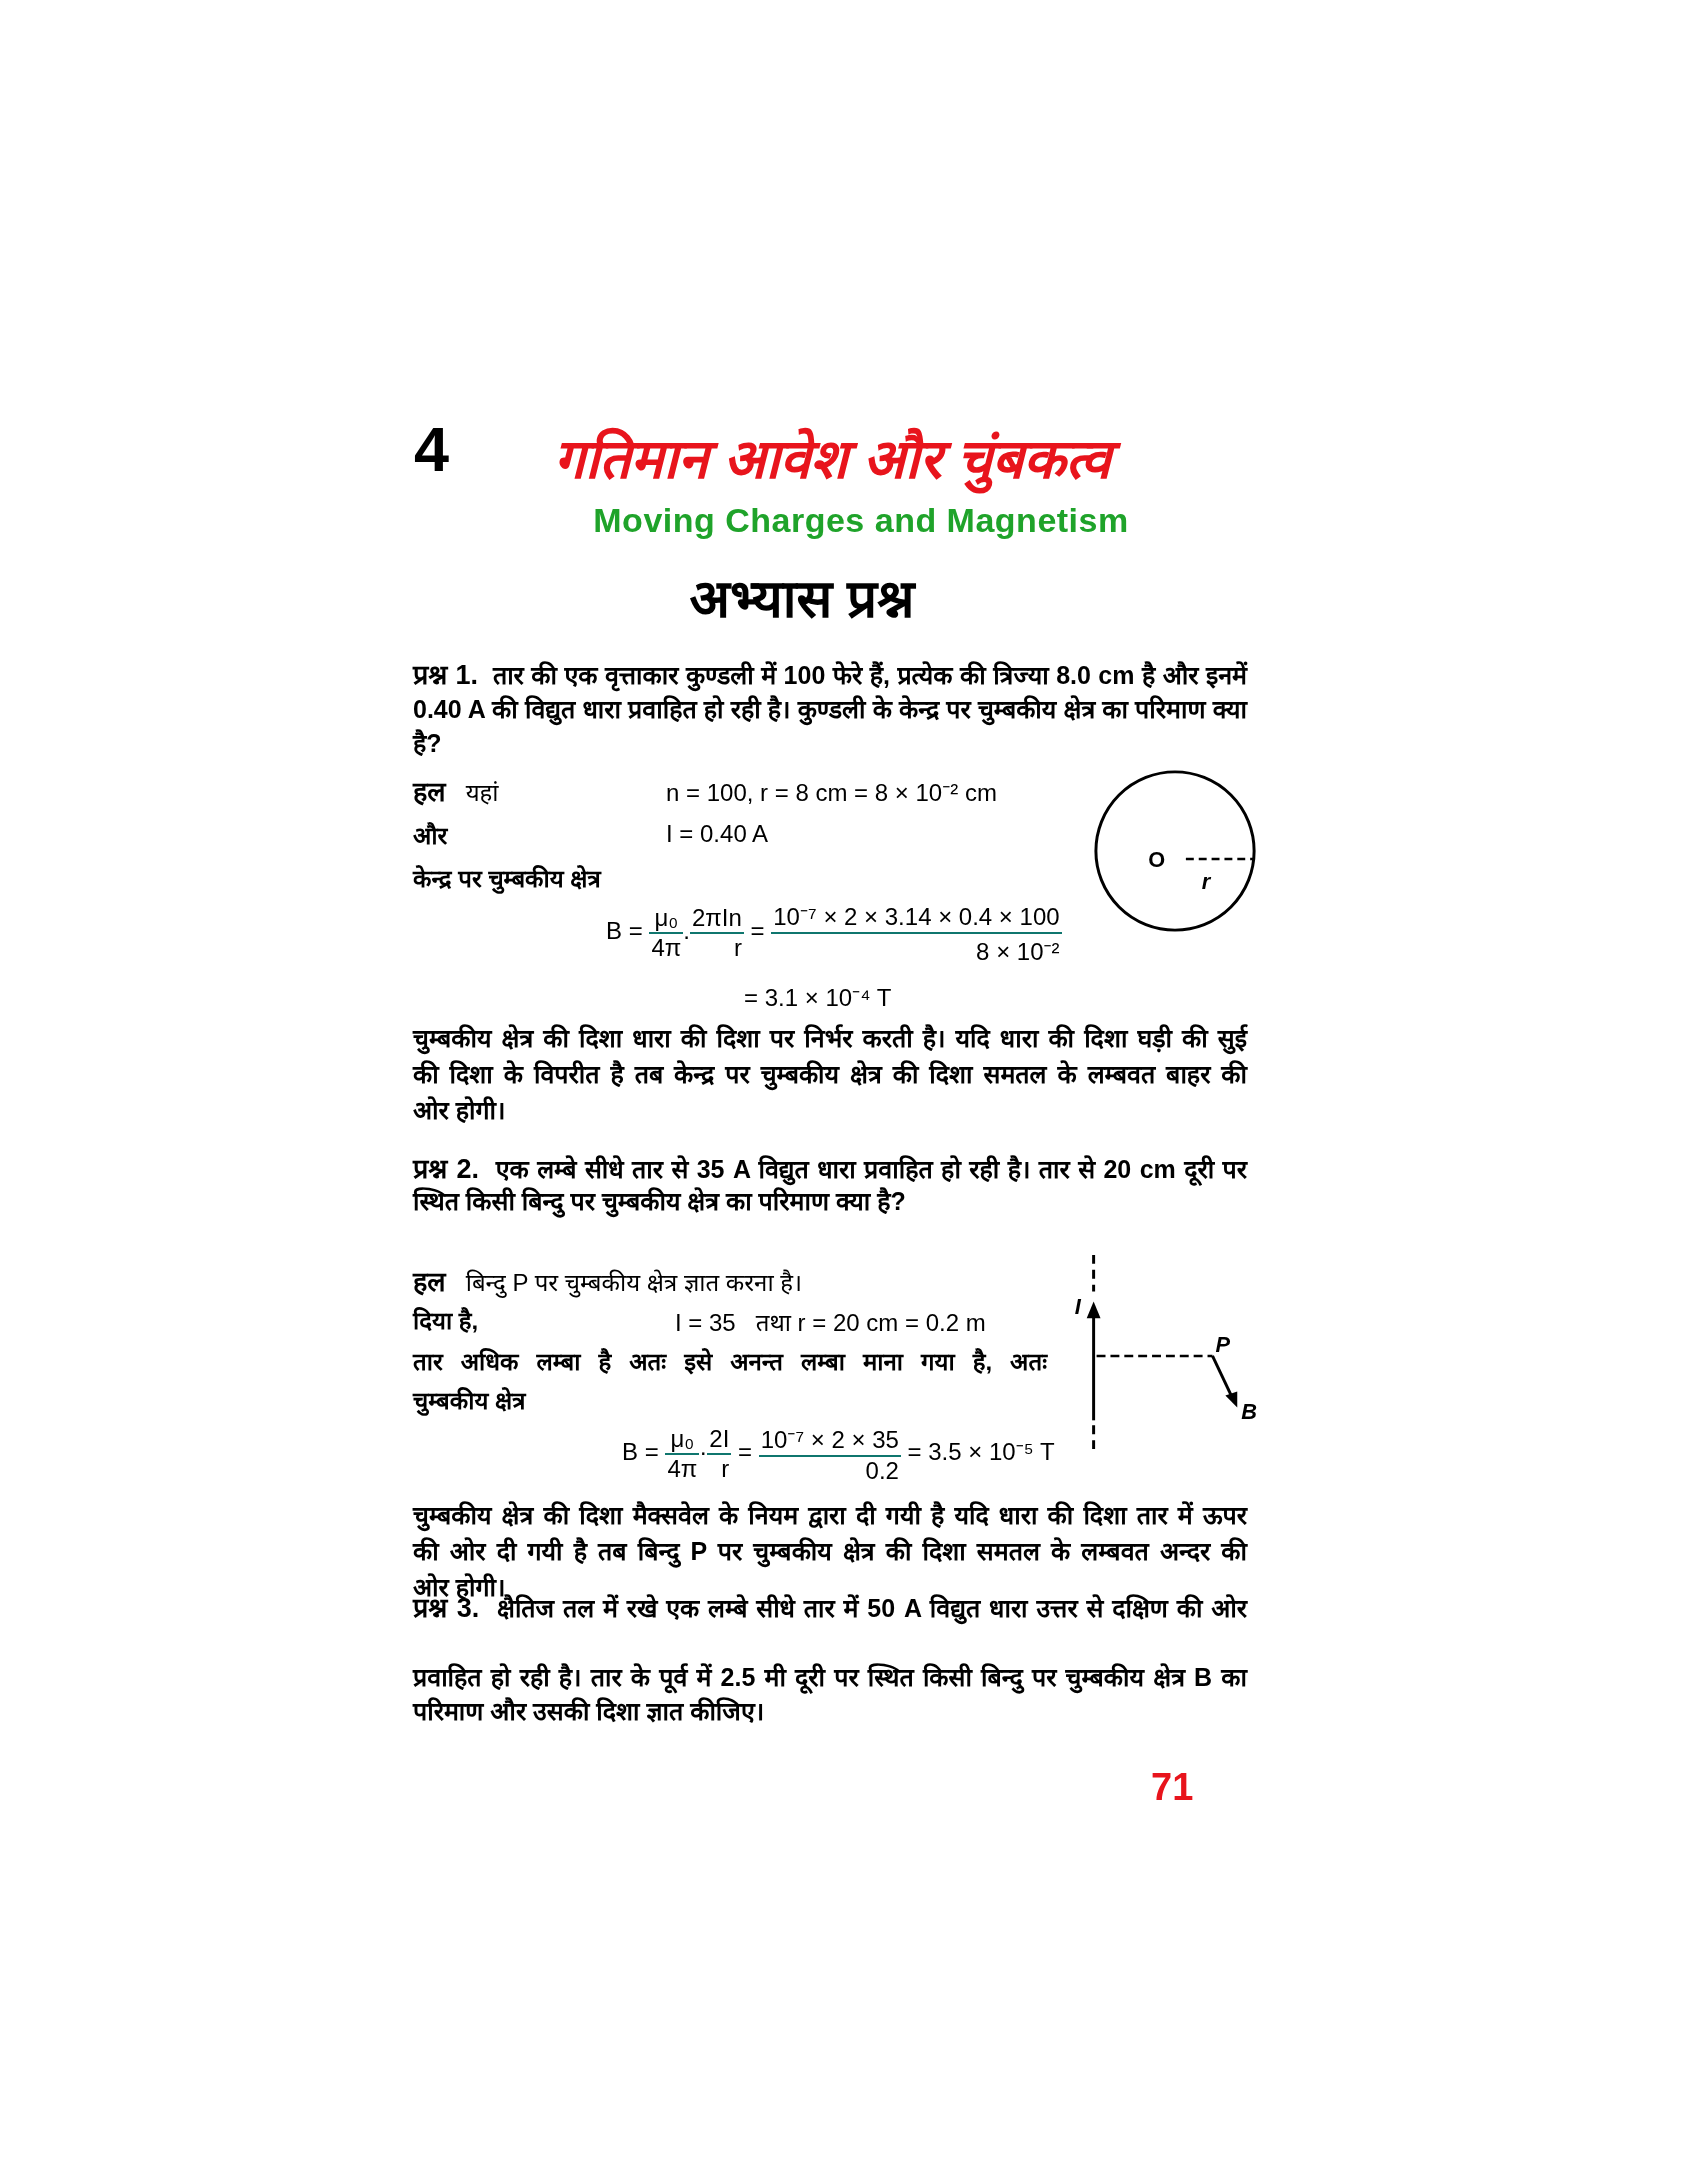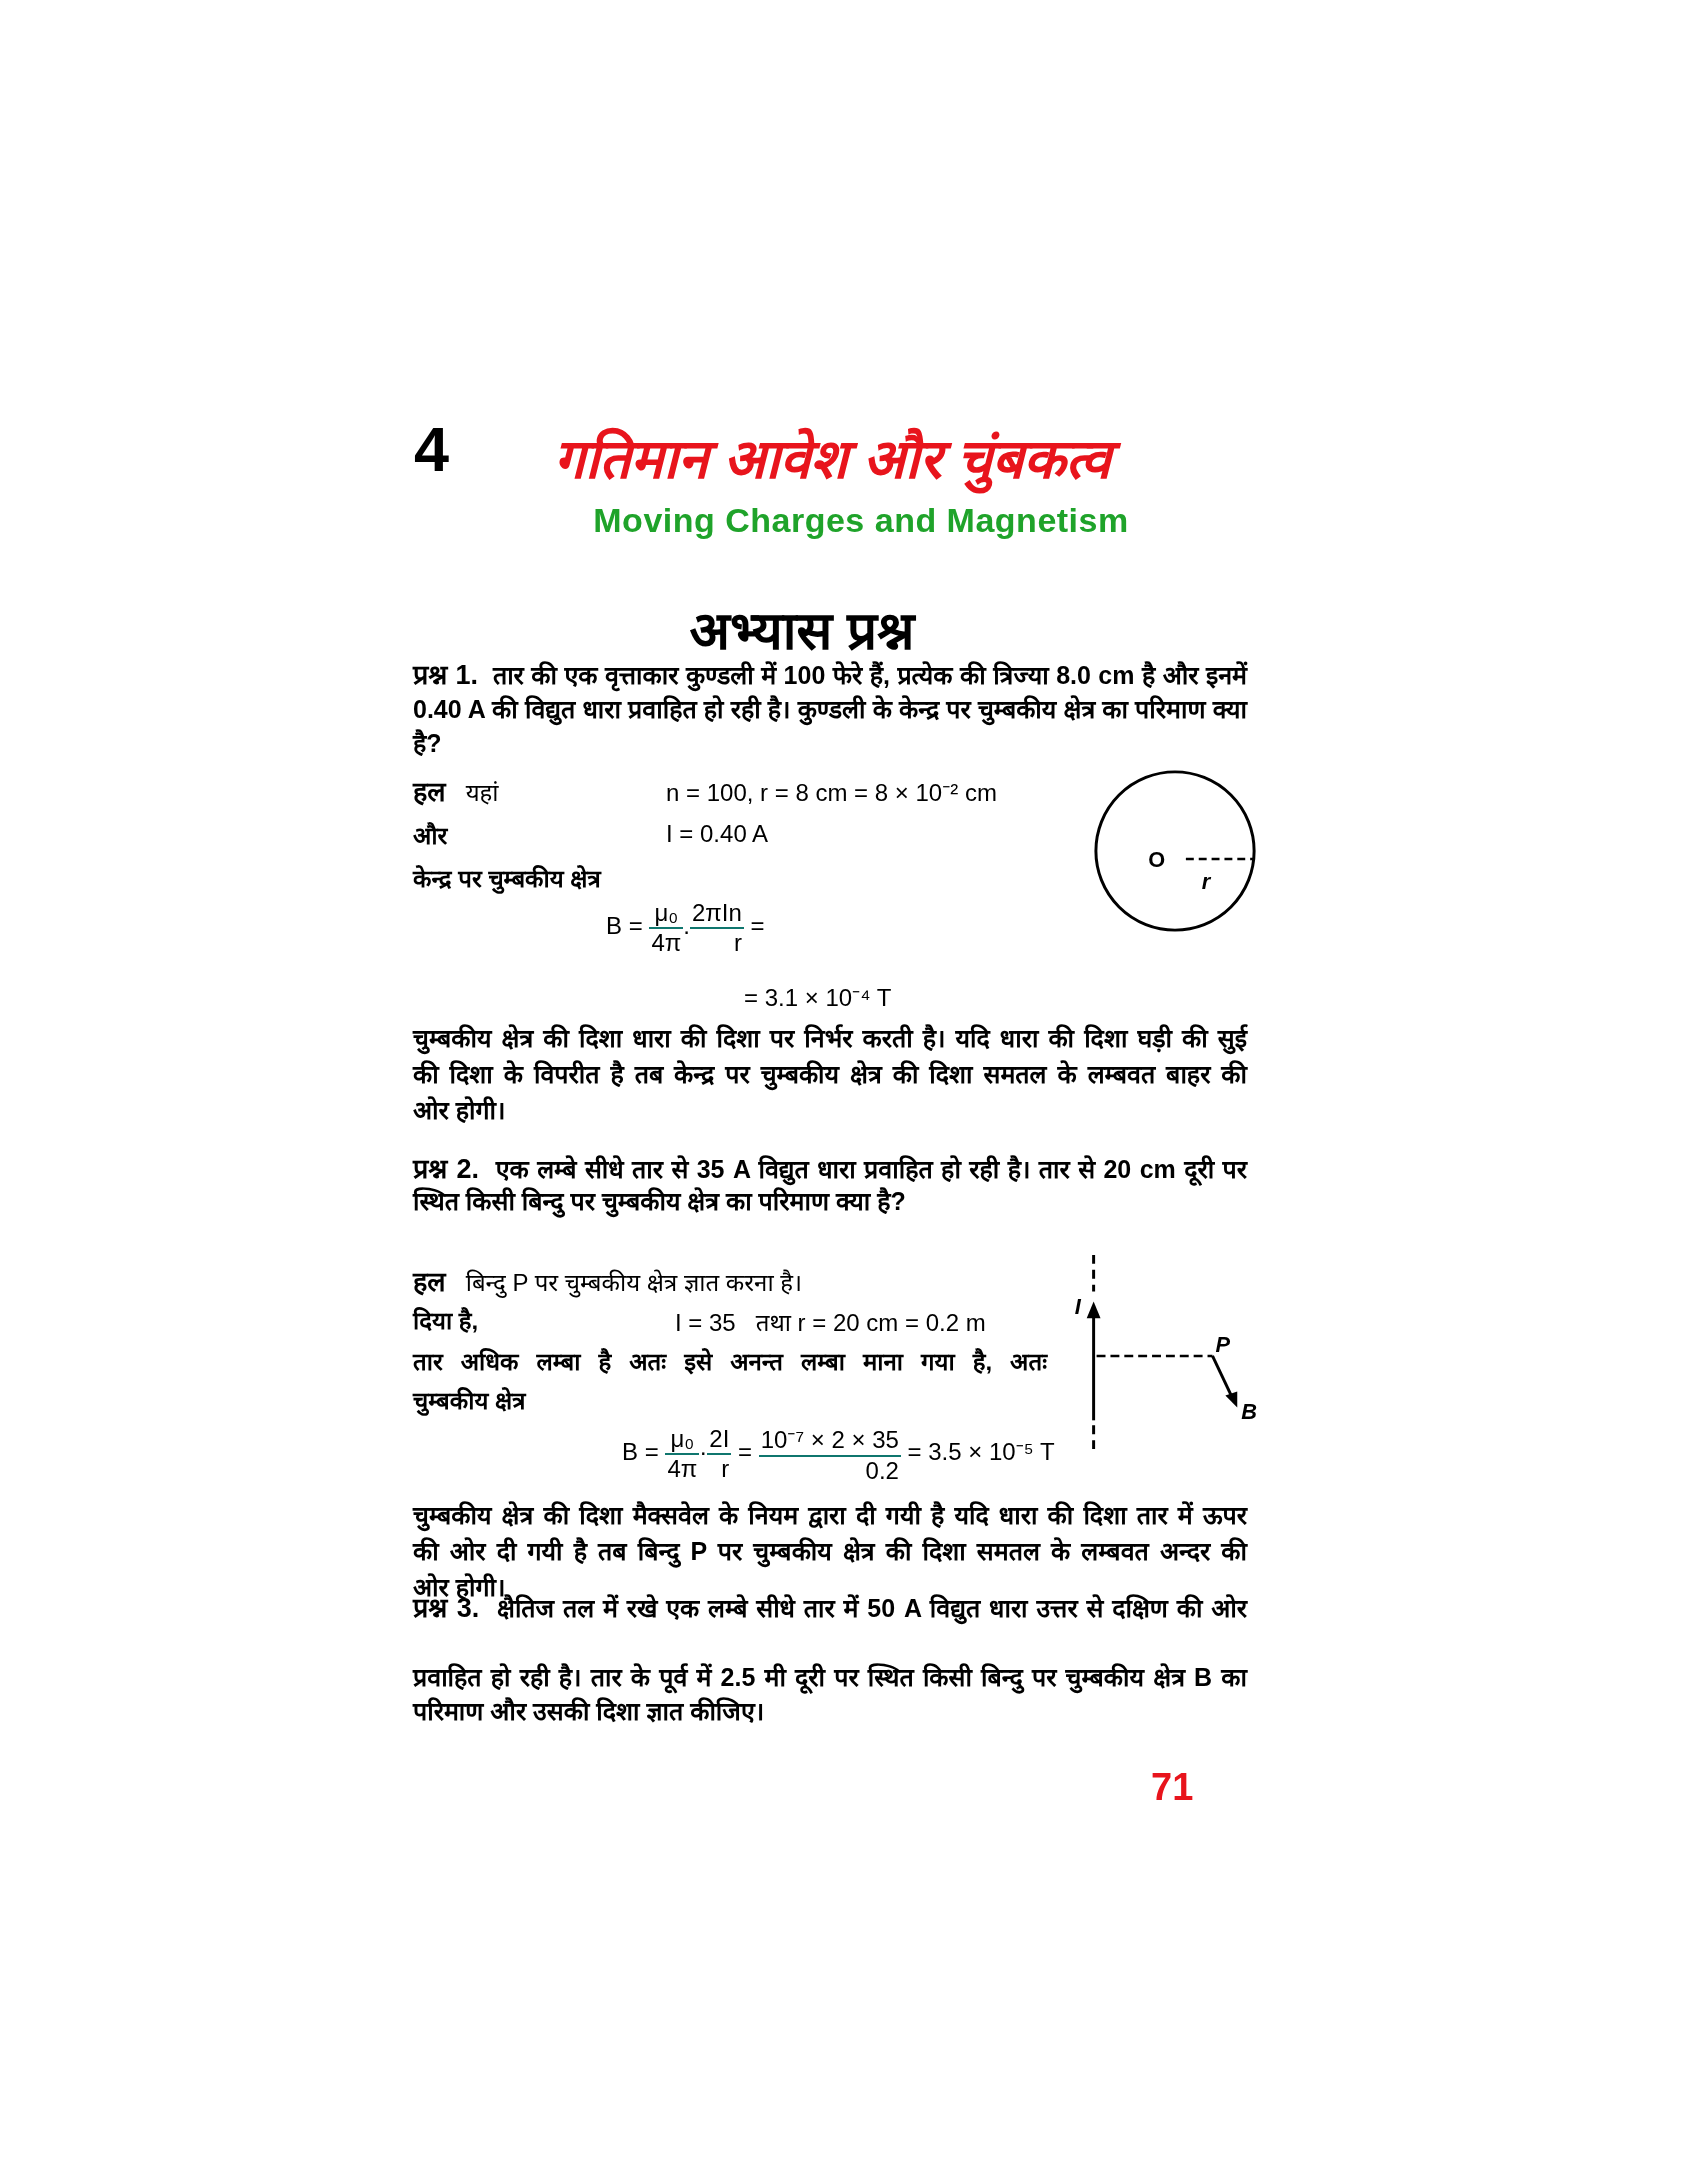--- a/index.html
+++ b/index.html
@@ -2,21 +2,21 @@
 <html><head>
 <meta charset="utf-8">
 <style>
   html, body { margin:0; padding:0; background:#ffffff; }
   body { width:1683px; height:2178px; position:relative; overflow:hidden;
          font-family:"Liberation Sans", "DejaVu Sans", sans-serif; color:#000; }
   .abs { position:absolute; white-space:nowrap; }
   .chapno { left:414px; top:418px; font-size:63px; font-weight:bold; line-height:1; }
   .title-hi { left:554px; top:432px; font-size:55px; font-weight:bold; font-style:italic; color:#e8141c; line-height:1; }
   .title-en { left:465px; top:503px; width:792px; text-align:center; font-size:34px; font-weight:bold; color:#1fa32a; line-height:1; letter-spacing:0.5px; }
-  .section { left:594px; top:572px; width:416px; text-align:center; font-size:53px; font-weight:bold; line-height:1;margin-top:32px; }
+  .section { left:594px; top:572px; width:416px; text-align:center; font-size:53px; font-weight:bold; line-height:1; }
   .para { left:413px; width:834px; font-size:25px; font-weight:bold; line-height:1.1; white-space:nowrap; text-align:justify; text-align-last:justify; }
   .label { font-size:24px; font-weight:bold; }
   .math { font-size:24px; font-family:"Liberation Sans", sans-serif; }
   .frac { display:inline-block; vertical-align:middle; text-align:center; }
   .frac .num { display:block; border-bottom:2px solid #0f766e; padding:0 2px; }
   .frac .den { display:block; padding:0 2px;text-align:right; }
   .pageno { left:1151px; top:1766px; font-size:38px; font-weight:bold; color:#e8141c; }
 </style>
 </head>
 <body>
@@ -33,20 +33,21 @@
 <div class="abs label" style="left:413px; top:772px;"><span style="font-size:27px;">हल</span>&nbsp;&nbsp;&nbsp;<span style="font-weight:normal;">यहां</span></div>
 <div class="abs math" style="left:666px; top:775px;">n = 100, r = 8 cm = 8 × 10⁻² cm</div>
 <div class="abs label" style="left:413px; top:818px;">और</div>
 <div class="abs math" style="left:666px; top:820px;">I = 0.40 A</div>
 <div class="abs label" style="left:413px; top:861px;">केन्द्र पर चुम्बकीय क्षेत्र</div>
 
 <div class="abs math" style="left:606px; top:899px;">
   <span>B =</span>
   <span class="frac"><span class="num">μ₀</span><span class="den">4π</span></span><span>.</span><span class="frac"><span class="num">2πIn</span><span class="den">r</span></span>
   <span>=</span>
+  <span class="frac"><span class="num">10⁻⁷ × 2 × 3.14 × 0.4 × 100</span><span class="den">8 × 10⁻²</span></span>
 </div>
 <div class="abs math" style="left:744px; top:980px;">= 3.1 × 10⁻⁴ T</div>
 
 <svg class="abs" style="left:1087px; top:762px;" width="178" height="178" viewBox="0 0 180 180">
   <circle cx="89" cy="90" r="80" fill="none" stroke="#000" stroke-width="3"></circle>
   <line x1="100" y1="98" x2="168" y2="98" stroke="#000" stroke-width="2.5" stroke-dasharray="8,5"></line>
   <text x="62" y="106" font-family="Liberation Sans, sans-serif" font-weight="bold" font-size="22">O</text>
   <text x="116" y="128" font-family="Liberation Sans, sans-serif" font-style="italic" font-weight="bold" font-size="22">r</text>
 </svg>
 

